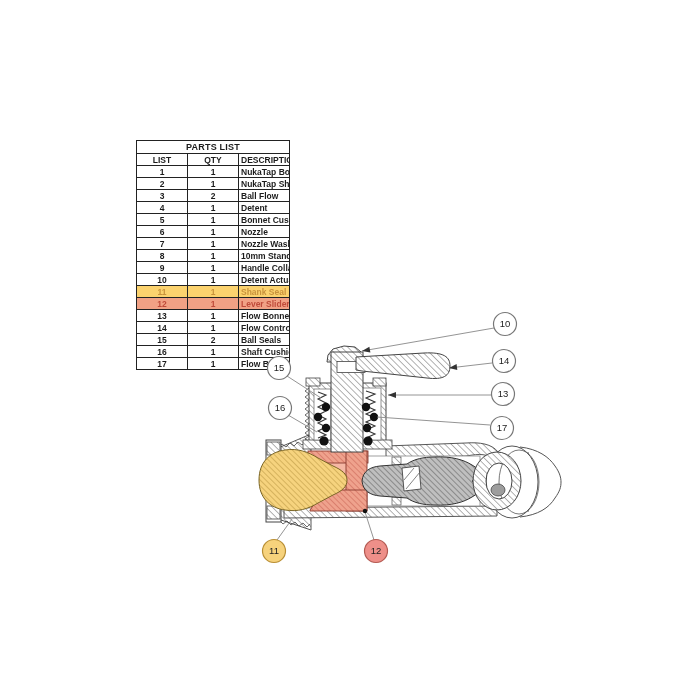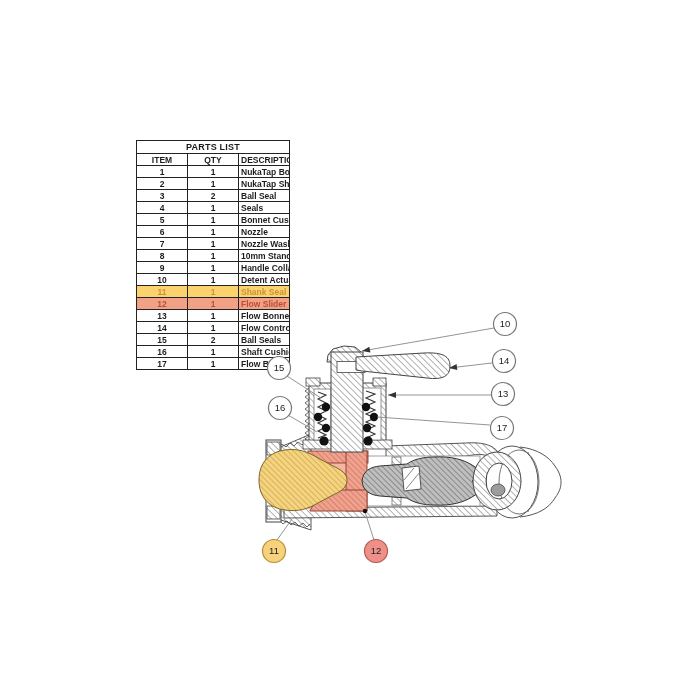--- a/index.html
+++ b/index.html
@@ -22,45 +22,45 @@
 <body>
 
 <div class="canvas">
 
   <table class="parts">
     <thead>
       <tr>
         <th class="title" colspan="3">PARTS LIST</th>
       </tr>
       <tr>
-        <th class="c-item">ITEM</th>
+        <th class="c-item">LIST</th>
         <th class="c-qty">QTY</th>
         <th class="c-desc">DESCRIPTION</th>
       </tr>
     </thead>
     <tbody id="rows">
         <tr>
           <td class="c-item">1</td>
           <td class="c-qty">1</td>
           <td class="c-desc">NukaTap Body</td>
         </tr>
         <tr>
           <td class="c-item">2</td>
           <td class="c-qty">1</td>
           <td class="c-desc">NukaTap Shuttle</td>
         </tr>
         <tr>
           <td class="c-item">3</td>
           <td class="c-qty">2</td>
-          <td class="c-desc">Ball Seal</td>
+          <td class="c-desc">Ball Flow</td>
         </tr>
         <tr>
           <td class="c-item">4</td>
           <td class="c-qty">1</td>
-          <td class="c-desc">Seals</td>
+          <td class="c-desc">Detent</td>
         </tr>
         <tr>
           <td class="c-item">5</td>
           <td class="c-qty">1</td>
           <td class="c-desc">Bonnet Cushion</td>
         </tr>
         <tr>
           <td class="c-item">6</td>
           <td class="c-qty">1</td>
           <td class="c-desc">Nozzle</td>
@@ -86,21 +86,21 @@
           <td class="c-desc">Detent Actuator Shaft</td>
         </tr>
         <tr class="hl-yellow">
           <td class="c-item">11</td>
           <td class="c-qty">1</td>
           <td class="c-desc">Shank Seal / Restrictor</td>
         </tr>
         <tr class="hl-red">
           <td class="c-item">12</td>
           <td class="c-qty">1</td>
-          <td class="c-desc">Flow Slider</td>
+          <td class="c-desc">Lever Slider</td>
         </tr>
         <tr>
           <td class="c-item">13</td>
           <td class="c-qty">1</td>
           <td class="c-desc">Flow Bonnet</td>
         </tr>
         <tr>
           <td class="c-item">14</td>
           <td class="c-qty">1</td>
           <td class="c-desc">Flow Control Handle</td>

